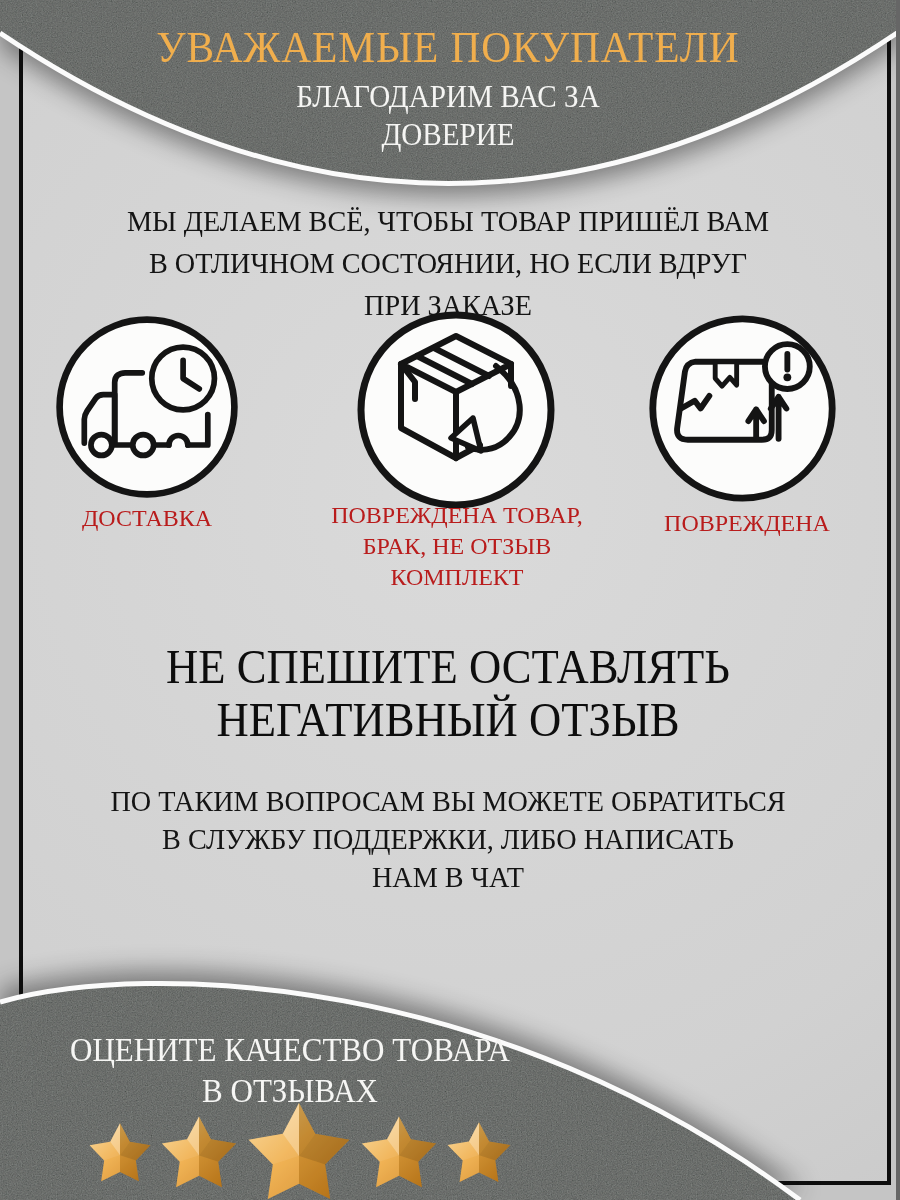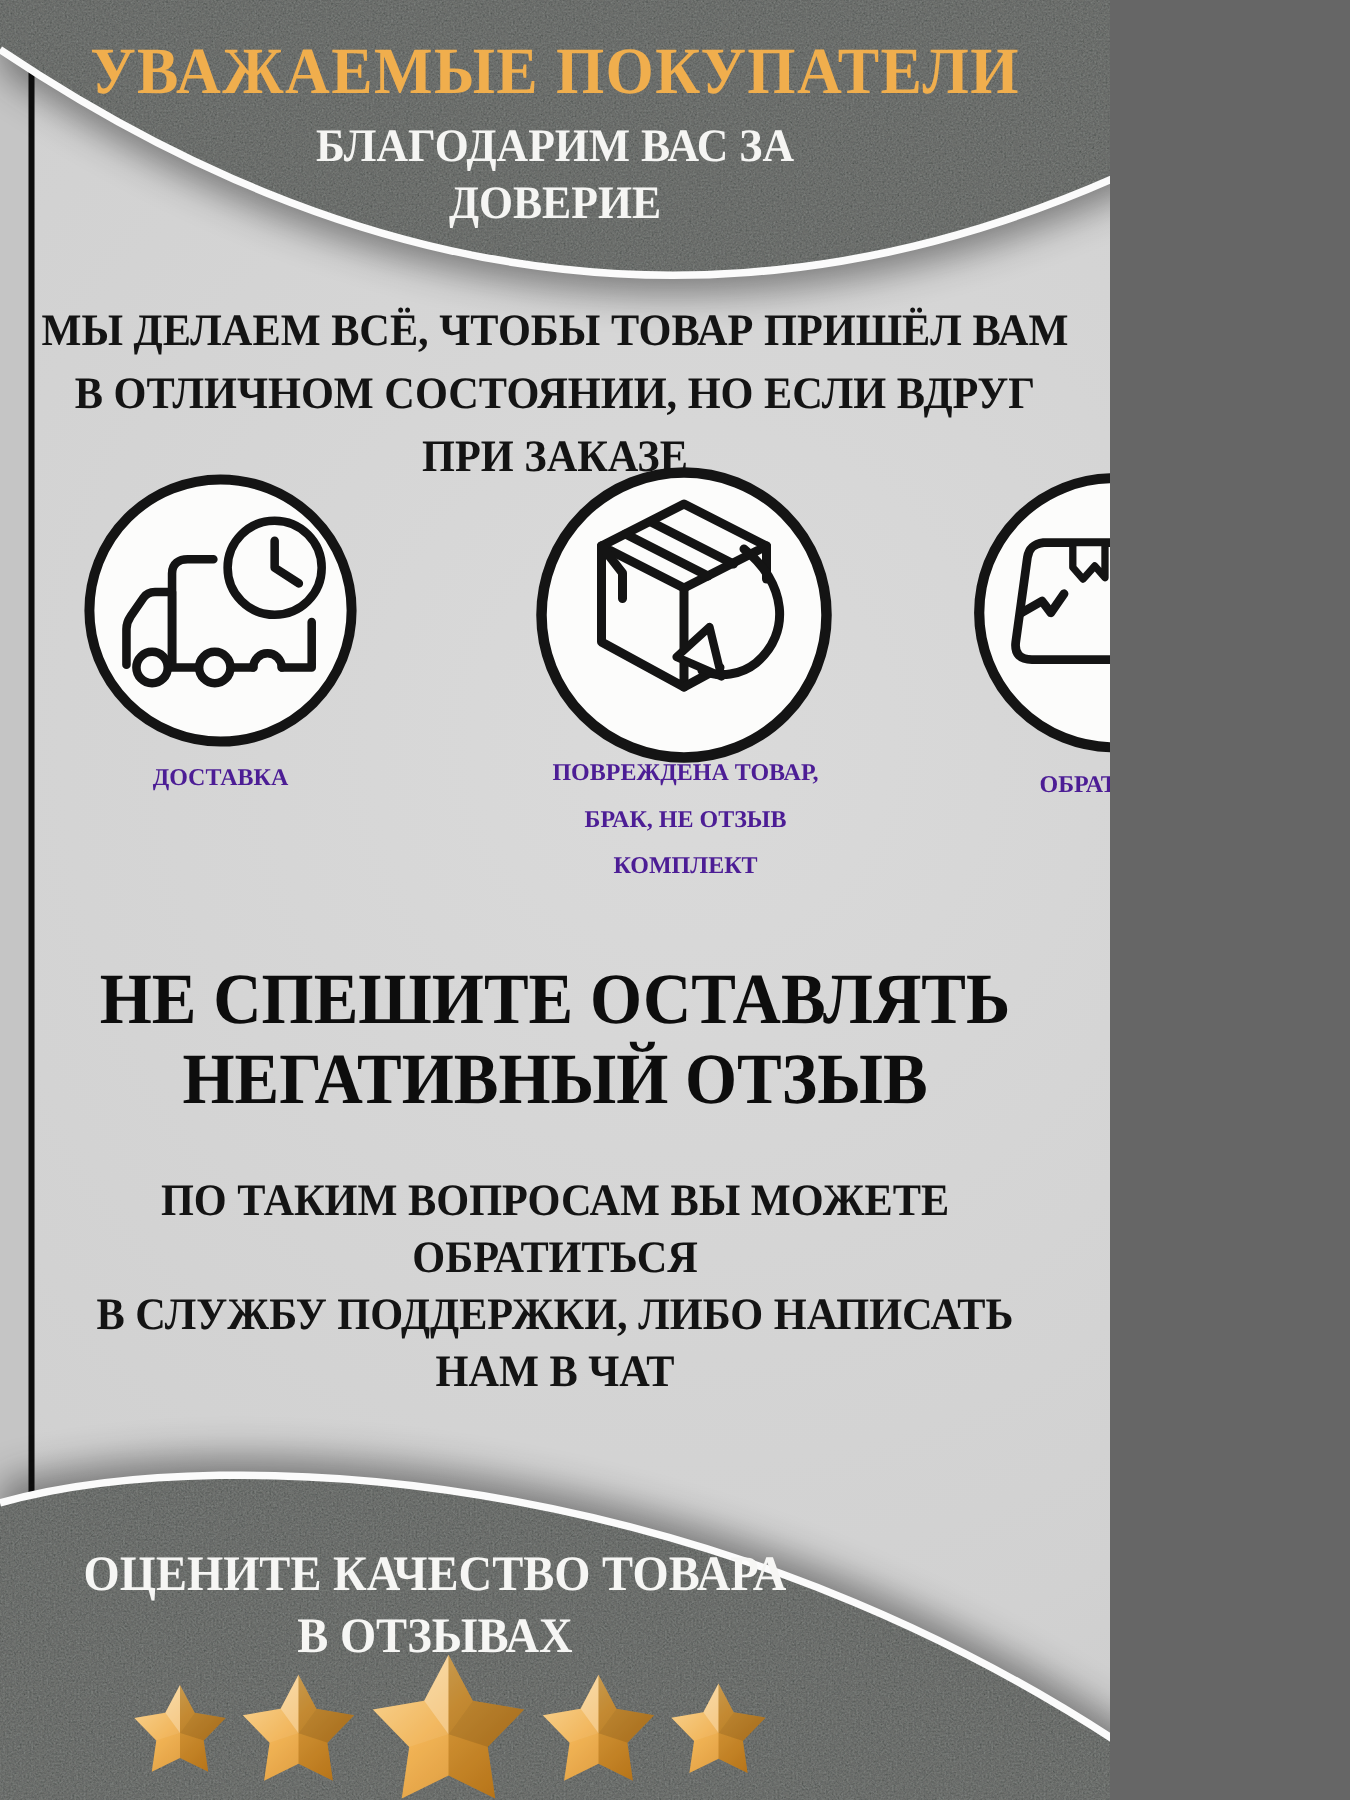--- a/index.html
+++ b/index.html
@@ -1,32 +1,32 @@
 <!DOCTYPE html>
 <html><head>
 <meta charset="utf-8">
 <style>
   html,body{margin:0;padding:0;background:#666;}
-  .stage{position:relative;width:740px;height:1200px;overflow:hidden;background:#c5c5c5;
-         font-family:"Liberation Serif","DejaVu Serif",serif;font-weight:bold;}
+  .stage{position:relative;width:896px;height:1200px;overflow:hidden;background:#c5c5c5;
+         font-family:"Liberation Serif","DejaVu Serif",serif;font-weight:normal;}
   .panel{position:absolute;left:19px;top:-12px;width:872px;height:1197px;box-sizing:border-box;
          border:4px solid #0d0d0d;
          background:radial-gradient(130% 95% at 50% 42%, #dadada 0%, #d1d1d1 55%, #c2c2c2 100%);}
   .top-arc{position:absolute;left:0;top:0;width:900px;height:345px;
            filter:drop-shadow(0 10px 12px rgba(15,15,15,.45));}
   .bottom-arc{position:absolute;left:0;top:950px;width:900px;height:250px;
            filter:drop-shadow(0 -10px 12px rgba(15,15,15,.45));}
   .darkfill{fill:#2c302e;}
   .arcline{fill:none;stroke:#fbfbfb;stroke-width:5;}
   .t{position:absolute;text-align:center;}
   .cond{transform:scaleX(.94);transform-origin:50% 50%;}
   #title{left:0;right:0;top:22px;font-size:44px;line-height:52px;color:#f0ae4d;letter-spacing:1px;}
   #subtitle{left:0;right:0;top:78px;font-size:31px;line-height:38px;color:#f5f5f3;}
   #intro{left:0;right:0;top:200px;font-size:30px;line-height:42px;color:#141414;}
-  .issue-label{position:absolute;text-align:center;font-size:16px;line-height:31px;color:#4c1d95;}
+  .issue-label{position:absolute;text-align:center;font-size:24px;line-height:31px;color:#b91c1c;}
   #lab1{left:17px;width:260px;top:503px;}
   #lab2{left:322px;width:270px;top:500px;}
   #lab3{left:617px;width:260px;top:508px;}
   #headline{left:0;right:0;top:640px;font-size:48px;line-height:53px;color:#0d0d0d;transform:scaleX(.93);}
   #support{left:0;right:0;top:782px;font-size:30px;line-height:38px;color:#141414;}
   #footer-text{left:10px;width:560px;top:1030px;font-size:33px;line-height:41px;color:#f6f6f4;}
   #stars{position:absolute;left:70px;width:460px;top:1096px;height:116px;
          display:flex;align-items:center;justify-content:center;gap:8px;}
   .star{display:block;}
   .s1{width:64px;height:64px}.s2{width:78px;height:78px}.s3{width:106px;height:106px}
@@ -127,21 +127,21 @@
 
   <div class="issue-label" id="lab1">
       <div>ДОСТАВКА</div>
     </div>
   <div class="issue-label" id="lab2">
       <div>ПОВРЕЖДЕНА ТОВАР,</div>
       <div>БРАК, НЕ ОТЗЫВ</div>
       <div>КОМПЛЕКТ</div>
     </div>
   <div class="issue-label" id="lab3">
-      <div>ОБРАТИТЬСЯ</div>
+      <div>ПОВРЕЖДЕНА</div>
     </div>
 
   <div class="t" id="headline">
       <div>НЕ СПЕШИТЕ ОСТАВЛЯТЬ</div>
       <div>НЕГАТИВНЫЙ ОТЗЫВ</div>
     </div>
   <div class="t cond" id="support">
       <div>ПО ТАКИМ ВОПРОСАМ ВЫ МОЖЕТЕ ОБРАТИТЬСЯ</div>
       <div>В СЛУЖБУ ПОДДЕРЖКИ, ЛИБО НАПИСАТЬ</div>
       <div>НАМ В ЧАТ</div>

